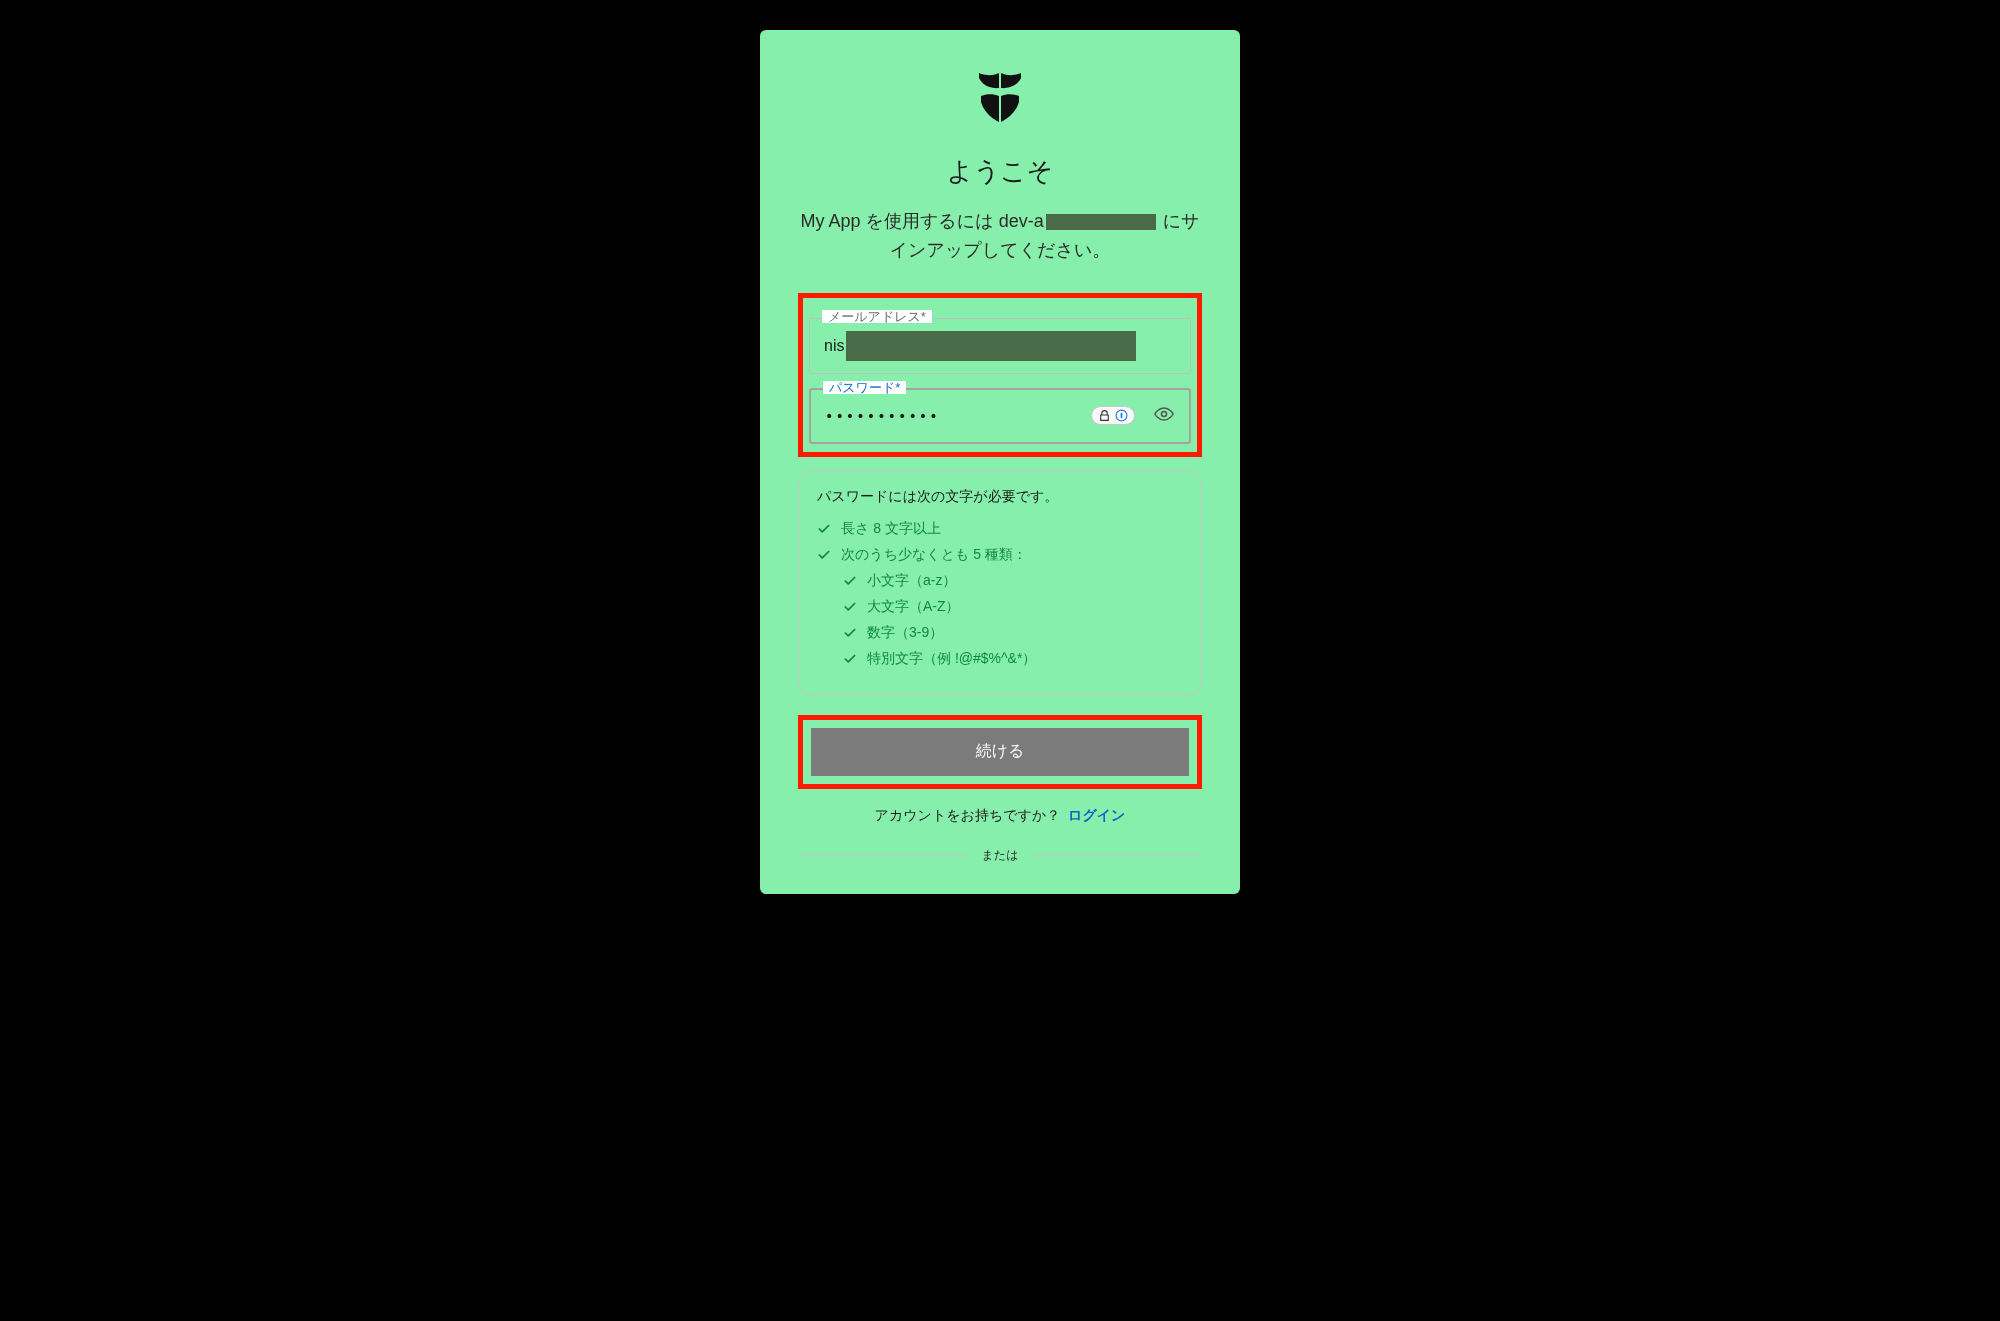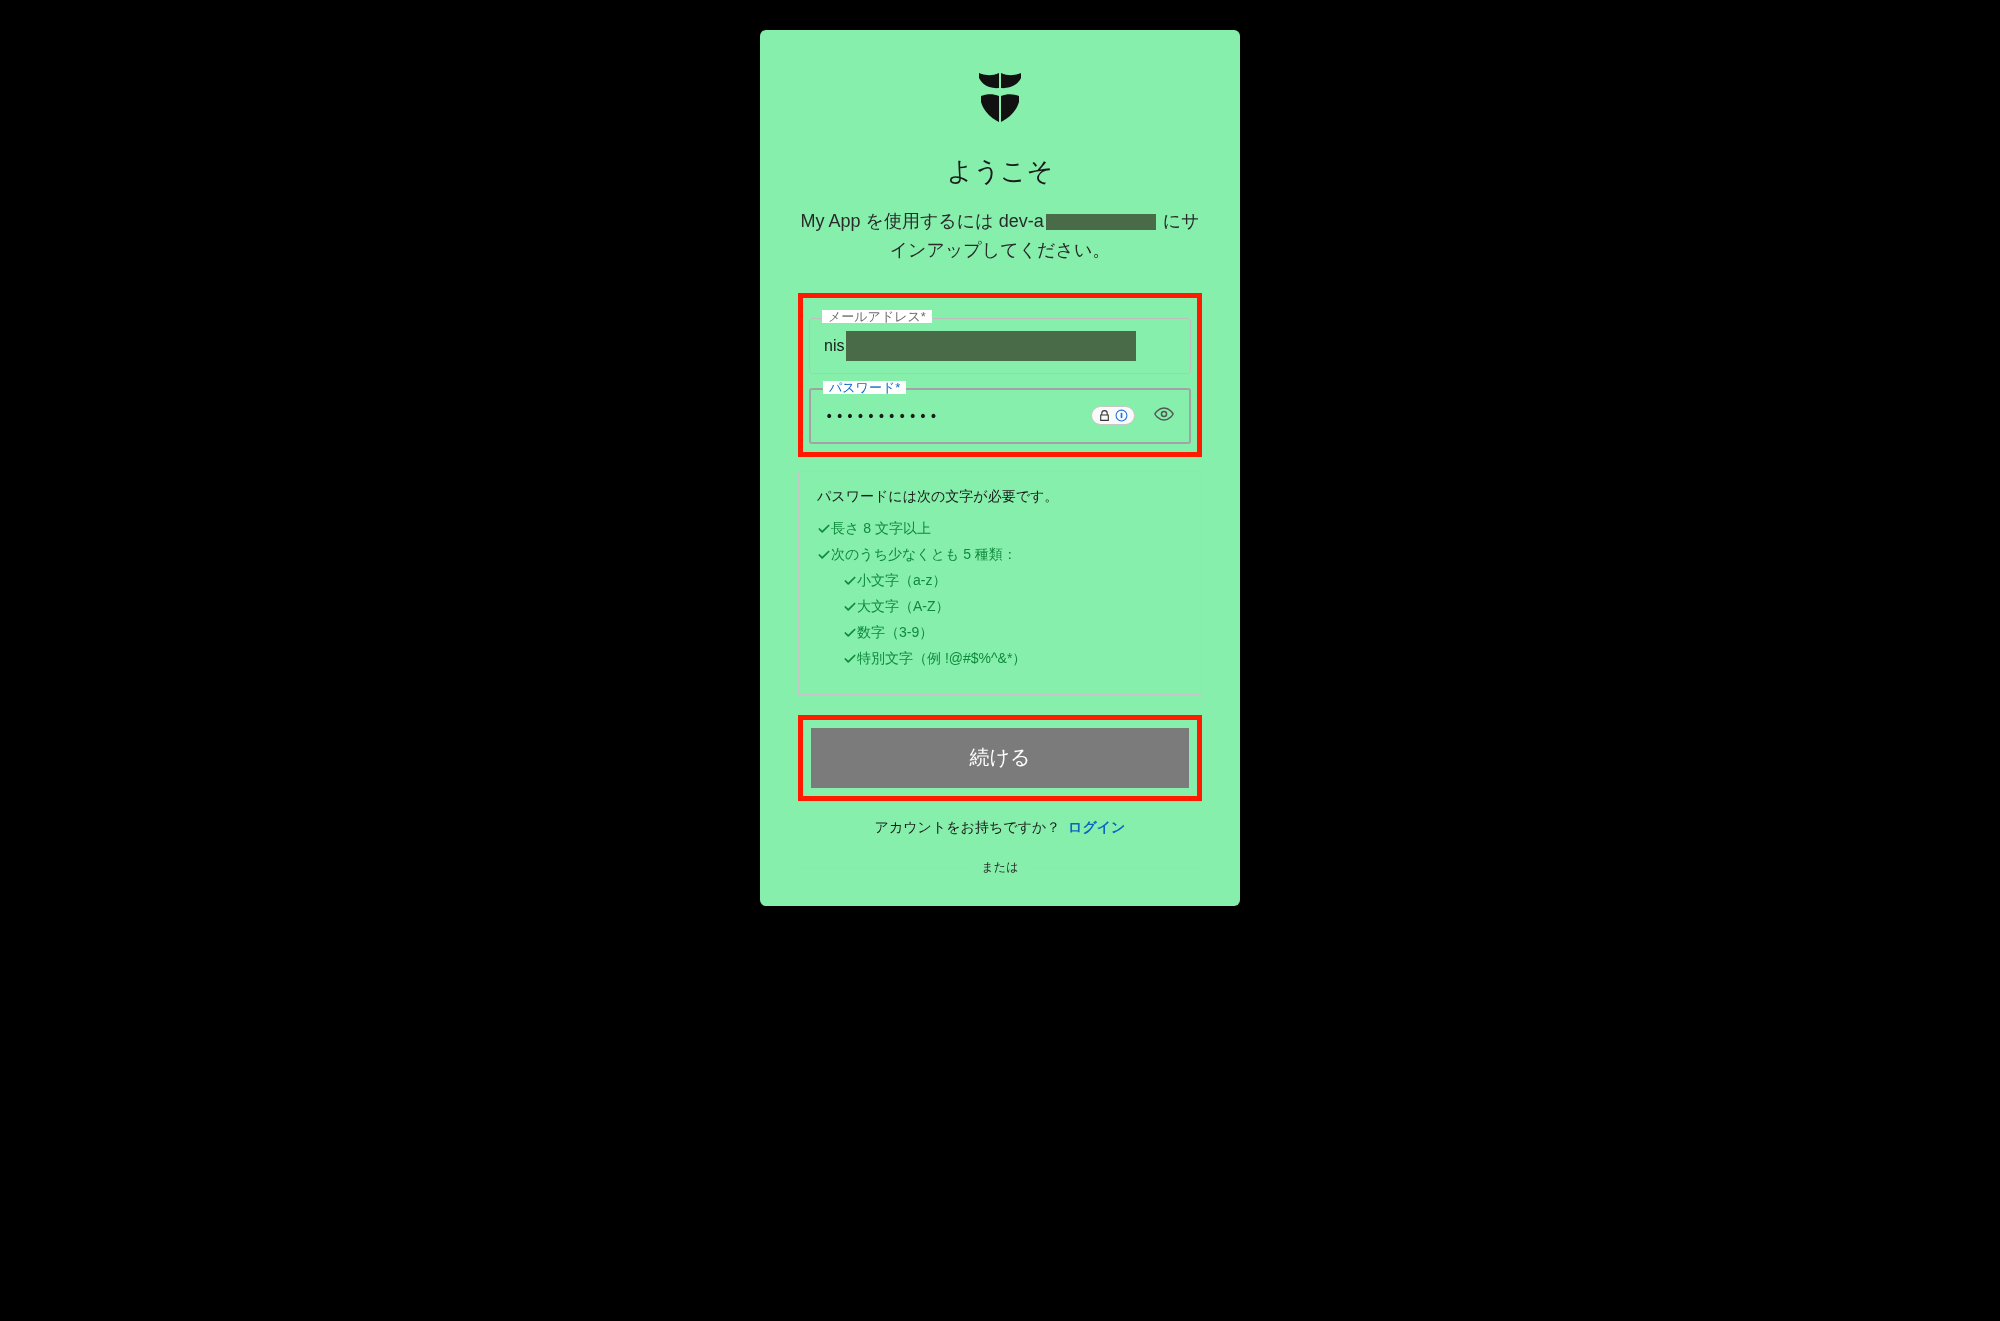--- a/index.html
+++ b/index.html
@@ -99,53 +99,54 @@
     border: 1px solid #c8c8c8;
     border-radius: 999px;
     padding: 2px 6px;
     background: #fafafa;
   }
   .pill svg { width: 13px; height: 13px; }
   .eye svg { width: 22px; height: 22px; color: #555; }
 
   .req-box {
     border: 1px solid #c6c6c6;
-    border-radius: 0;
+    border-radius: 12px;
     padding: 16px 18px 18px;
     margin-bottom: 20px;
   }
   .req-heading {
     font-size: 14px;
     color: #1a1a1a;
     margin-bottom: 14px;
   }
   .req-list { list-style: none; }
   .req-item {
     display: flex;
     align-items: center;
+    gap: 10px;
     font-size: 14px;
     color: #0f8a3c;
     margin-bottom: 8px;
   }
   .req-item.indent { padding-left: 26px; }
   .check { flex-shrink: 0; }
   .check svg { width: 14px; height: 14px; display: block; }
 
   .red-box-2 {
     border: 5px solid #ff1a00;
     padding: 8px;
     margin-bottom: 18px;
   }
   .continue-btn {
     width: 100%;
-    height: 60px;
+    height: 48px;
     background: #7b7b7b;
     border: none;
     color: #fff;
-    font-size: 20px;
+    font-size: 16px;
     cursor: pointer;
   }
 
   .login-row {
     text-align: center;
     font-size: 14px;
     color: #1a1a1a;
     margin-bottom: 22px;
   }
   .login-link { color: #0a66c2; font-weight: 600; text-decoration: none; margin-left: 4px; }

